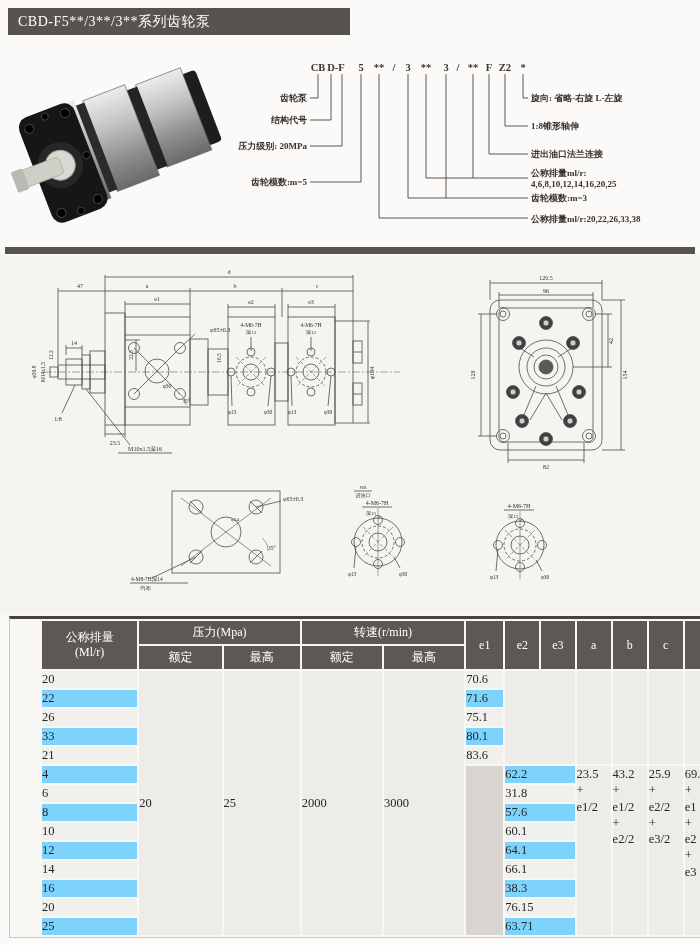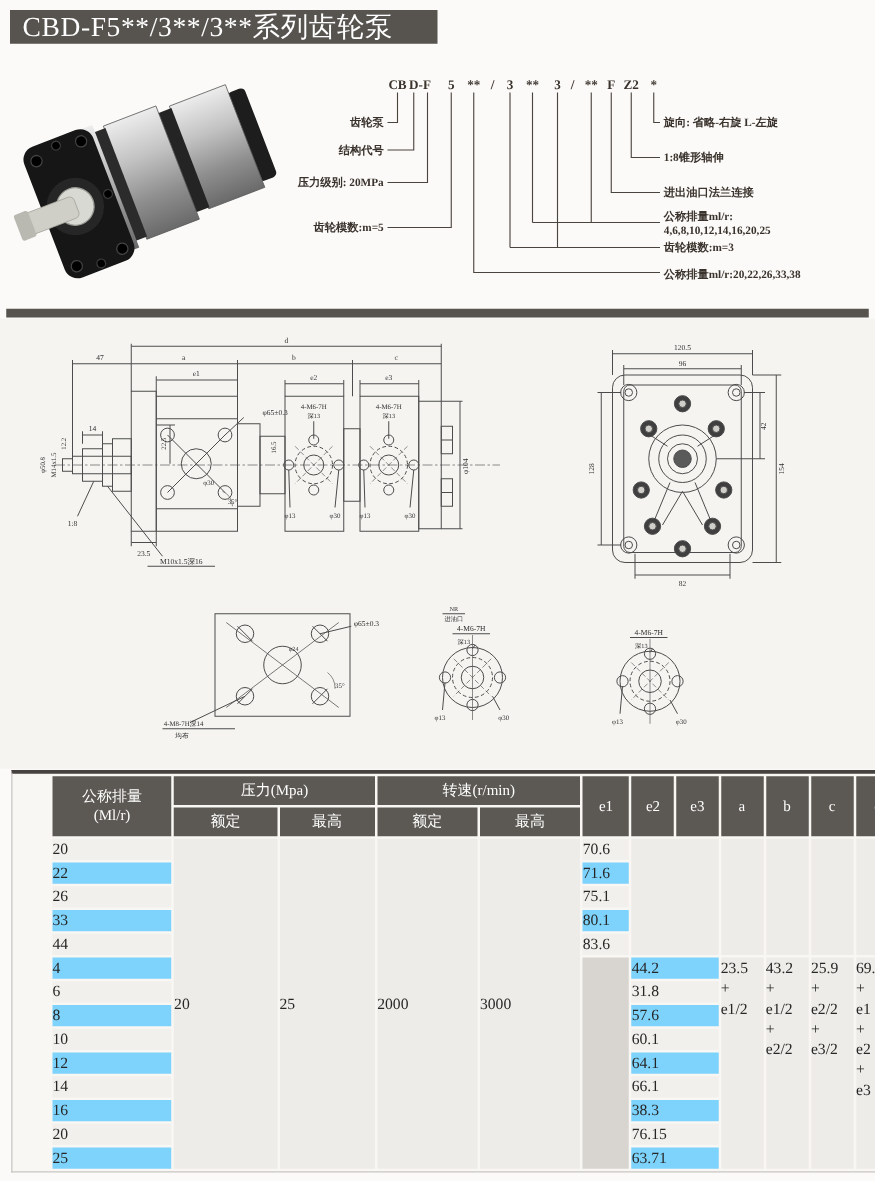--- a/index.html
+++ b/index.html
@@ -1,19 +1,19 @@
 <!DOCTYPE html>
 <html><head>
 <meta charset="utf-8">
 <style>
   html,body{margin:0;padding:0;background:#ffffff;}
   .page{position:relative;width:700px;height:945px;background:#fbfaf8;overflow:hidden;
         font-family:"Liberation Serif","DejaVu Serif",serif;color:#2e2c2a;}
   .title-bar{position:absolute;left:8px;top:8px;width:332px;height:27px;background:#575450;
-             color:#ffffff;font-size:22px;line-height:27px;padding-left:10px;letter-spacing:.5px;}
+             color:#ffffff;font-size:14px;line-height:27px;padding-left:10px;letter-spacing:.5px;}
   .divider{position:absolute;left:5px;top:247px;width:690px;height:7px;background:#57534e;}
   .drawings-band{position:absolute;left:0;top:255px;width:700px;height:360px;background:#f5f4f1;}
   .photo-svg{position:absolute;left:5px;top:48px;}
   .code-svg{position:absolute;left:230px;top:58px;}
   .code-svg text{fill:#3a322c;}
   .tok{font-size:10.5px;font-weight:bold;}
   .lbl{font-size:9px;font-weight:bold;}
   svg.draw text{fill:#2f2f2f;}
   .table-wrap{position:absolute;left:9px;top:616px;width:682px;border-top:3px solid #45423f;
               border-left:1px solid #c9c6c2;border-right:1px solid #c9c6c2;border-bottom:1px solid #c9c6c2;
@@ -453,27 +453,27 @@
       </tr>
       <tr>
         <td class="light">26</td>
         <td class="light">75.1</td>
       </tr>
       <tr>
         <td class="dark">33</td>
         <td class="dark">80.1</td>
       </tr>
       <tr>
-        <td class="light">44</td>
+        <td class="light">21</td>
         <td class="light">83.6</td>
       </tr>
       <tr>
         <td class="dark">4</td>
         <td rowspan="9" class="e1empty"></td>
-        <td colspan="2" class="dark">44.2</td>
+        <td colspan="2" class="dark">62.2</td>
         <td rowspan="9" class="formula">23.5
 +
 e1/2</td>
         <td rowspan="9" class="formula">43.2
 +
 e1/2
 +
 e2/2</td>
         <td rowspan="9" class="formula">25.9
 +

